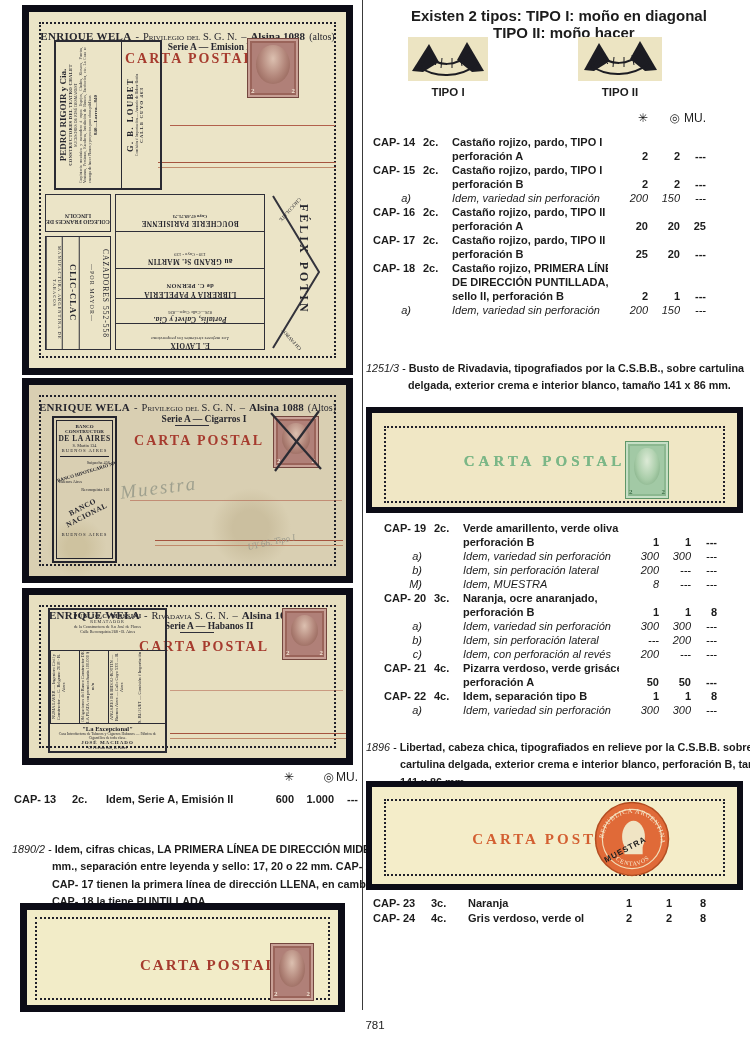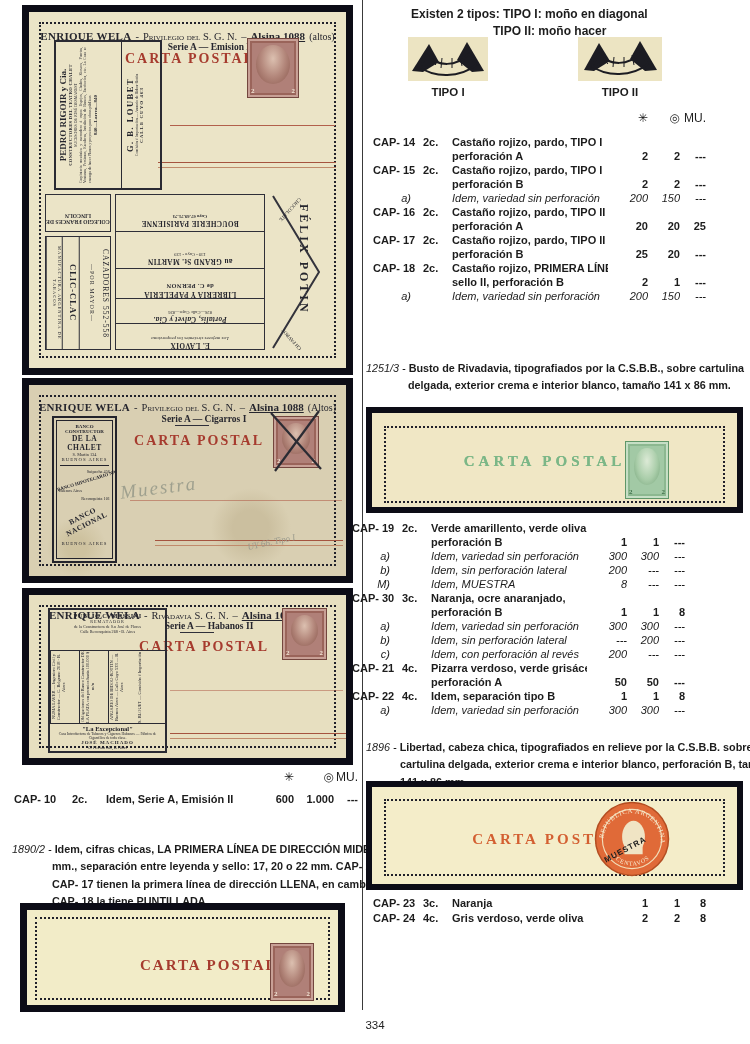--- a/index.html
+++ b/index.html
@@ -1,52 +1,52 @@
 <!DOCTYPE html>
 <html><head>
 <meta charset="utf-8">
 <style>
   html,body{margin:0;padding:0;background:#fff;}
   #page{position:relative;width:750px;height:1044px;background:#fff;overflow:hidden;
         font-family:"Liberation Sans",sans-serif;color:#1c1c1c;}
   
   .divider{position:absolute;left:362px;top:0;width:1px;height:1010px;background:#3a3a3a;}
   .pagenum{position:absolute;left:0;right:0;top:1019px;text-align:center;font-size:11.5px;color:#222;}
-  .intro{position:absolute;font-size:12px;font-weight:bold;white-space:nowrap;}
+  .intro{position:absolute;font-size:15px;font-weight:bold;white-space:nowrap;}
   .tipolab{position:absolute;font-size:11.5px;font-weight:bold;text-align:center;}
   .para{position:absolute;font-size:10.8px;font-weight:bold;line-height:17.3px;}
   .para .plabel{font-style:italic;font-weight:normal;}
   .hang{padding-left:40px;text-indent:-40px;}
   .hang34{padding-left:34px;text-indent:-34px;}
   .hang42{padding-left:42px;text-indent:-42px;}
   
   .ctable{position:absolute;}
   .crow{display:flex;line-height:14px;font-size:11px;font-weight:bold;white-space:nowrap;}
   .cl{width:50px;} .cd{width:29px;} .ct{flex:1;overflow:hidden;}
   .cp{text-align:right;} .p1{width:40px;} .p2{width:32px;} .p3{width:26px;}
   .crow.v{font-weight:normal;font-style:italic;}
   .crow.v .cl{text-align:right;padding-right:12px;box-sizing:border-box;}
   .crow.h{font-weight:normal;font-size:12px;}
   .ltable .cl{width:58px;} .ltable .cd{width:34px;}
   .ltable .p1{width:40px;} .ltable .p2{width:40px;} .ltable .p3{width:24px;}
-  .lh15 .crow{line-height:15px;}
+  .lh15 .crow{line-height:15px;gap:8px;}
   
   .cardframe{position:absolute;background:#0c0c16;padding:7px;box-sizing:border-box;}
   .cardinner{position:relative;width:100%;height:100%;overflow:hidden;
              font-family:"Liberation Serif",serif;color:#26262e;}
   .cream1{background:#ebe4c7;} .cream2{background:#d9cfb2;
       background-image:radial-gradient(circle at 70% 75%,#cbbf9f 0 18px,transparent 40px),
                        radial-gradient(circle at 15% 85%,#cec29f 0 10px,transparent 30px);}
   .cream3{background:#e7dfc0;} .cream4{background:#f2ecc8;}
   .creamg{background:#f0e7c5;} .creamo{background:#f4edc9;}
   .dotted{position:absolute;border:2px dotted #20202a;}
   .cardheader{position:absolute;left:0;right:0;text-align:center;white-space:nowrap;}
   .pubname{font-weight:bold;font-size:11px;letter-spacing:.3px;}
   .priv{font-variant:small-caps;font-size:10.5px;}
-  .addrb{font-weight:bold;font-size:11px;text-decoration:underline;}
+  .addrb{font-weight:bold;font-size:11px;}
   .altos{font-size:10px;}
   .serie{position:absolute;font-weight:bold;font-size:9.5px;text-align:center;white-space:nowrap;}
   .su{position:absolute;height:1px;background:#2f2f3a;}
   .carta{position:absolute;font-weight:bold;letter-spacing:2px;font-size:14px;
          color:#a63b2e;white-space:nowrap;text-align:center;}
   .redline{position:absolute;height:1px;background:#b2604c;}
   .redline2{position:absolute;height:4px;border-top:1px solid #a5543f;border-bottom:1px solid #c08a6b;}
   
   .stampsq{position:absolute;background:#b08078;border:1px solid #73463e;
            box-shadow:inset 0 0 0 2px #c8a096,inset 0 0 0 4px #9a645a;}
@@ -232,21 +232,21 @@
         <div class="stampoval"></div>
         <span class="stampval" style="left:3px;">2</span>
         <span class="stampval" style="right:3px;">2</span>
       </div>
       <svg class="xcancel" style="left:236px;top:22px;" width="62" height="68">
         <line x1="6" y1="6" x2="56" y2="62" stroke="#2b2b33" stroke-width="2.2"></line>
         <line x1="54" y1="4" x2="10" y2="64" stroke="#2b2b33" stroke-width="2.2"></line>
       </svg>
       <div class="bank">
         <div class="bk1">BANCO CONSTRUCTOR</div>
-        <div class="bk2">DE LA CHALET</div>
+        <div class="bk2">DE LA AIRES</div>
         <div class="bk3">S. Martin 134</div>
         <div class="bk4">BUENOS AIRES</div>
         <div class="bkhr"></div>
         <div class="bkr">Suipacha 456</div>
         <div class="bkd1">BANCO HIPOTECARIO NACIONAL</div>
         <div class="bk3" style="text-align:left;padding-left:3px;margin-top:4px;">Buenos Aires</div>
         <div class="bkr">Reconquista 101</div>
         <div class="bkd2">BANCO NACIONAL</div>
         <div class="bk4" style="margin-top:12px;">BUENOS AIRES</div>
       </div>
@@ -308,21 +308,21 @@
       <span class="ct"></span>
       <span class="cp p1">✳</span>
       <span class="cp p2">◎</span>
       <span class="cp p3">MU.</span>
     </div>
   </div>
 
   <div class="ctable ltable" style="left:14px;top:792px;width:344px;">
 
   <div class="crow">
-        <span class="cl">CAP- 10</span>
+        <span class="cl">CAP- 13</span>
         <span class="cd">2c.</span>
         <span class="ct">Idem, Serie A, Emisión II</span>
         <span class="cp p1">600</span>
         <span class="cp p2">1.000</span>
         <span class="cp p3">---</span>
       </div>
     </div>
 
   <div class="para hang" style="left:12px;top:841px;width:350px;">
     <span class="plabel">1890/2 -</span>
@@ -452,20 +452,28 @@
         <span class="cl">CAP- 18</span>
         <span class="cd">2c.</span>
         <span class="ct">Castaño rojizo, PRIMERA LÍNEA</span>
         <span class="cp p1"></span>
         <span class="cp p2"></span>
         <span class="cp p3"></span>
       </div>
       <div class="crow">
         <span class="cl"></span>
         <span class="cd"></span>
+        <span class="ct">DE DIRECCIÓN PUNTILLADA,</span>
+        <span class="cp p1"></span>
+        <span class="cp p2"></span>
+        <span class="cp p3"></span>
+      </div>
+      <div class="crow">
+        <span class="cl"></span>
+        <span class="cd"></span>
         <span class="ct">sello II, perforación B</span>
         <span class="cp p1">2</span>
         <span class="cp p2">1</span>
         <span class="cp p3">---</span>
       </div>
       <div class="crow v">
         <span class="cl">a)</span>
         <span class="cd"></span>
         <span class="ct">Idem, variedad sin perforación</span>
         <span class="cp p1">200</span>
@@ -484,21 +492,21 @@
       <div class="dotted" style="left:12px;top:13px;right:12px;bottom:4px;"></div>
       <div class="carta cartag" style="left:85px;top:40px;width:175px;">CARTA POSTAL</div>
       <div class="stampgr" style="left:253px;top:28px;width:42px;height:56px;">
         <div class="stampoval"></div>
         <span class="stampval" style="left:3px;">2</span>
         <span class="stampval" style="right:3px;">2</span>
       </div>
     </div>
   </div>
 
-  <div class="ctable" style="left:352px;top:521px;width:333px;">
+  <div class="ctable" style="left:384px;top:521px;width:333px;">
 
   <div class="crow">
         <span class="cl">CAP- 19</span>
         <span class="cd">2c.</span>
         <span class="ct">Verde amarillento, verde oliva,</span>
         <span class="cp p1"></span>
         <span class="cp p2"></span>
         <span class="cp p3"></span>
       </div>
       <div class="crow">
@@ -527,21 +535,21 @@
       </div>
       <div class="crow v">
         <span class="cl">M)</span>
         <span class="cd"></span>
         <span class="ct">Idem, MUESTRA</span>
         <span class="cp p1">8</span>
         <span class="cp p2">---</span>
         <span class="cp p3">---</span>
       </div>
       <div class="crow">
-        <span class="cl">CAP- 30</span>
+        <span class="cl">CAP- 20</span>
         <span class="cd">3c.</span>
         <span class="ct">Naranja, ocre anaranjado,</span>
         <span class="cp p1"></span>
         <span class="cp p2"></span>
         <span class="cp p3"></span>
       </div>
       <div class="crow">
         <span class="cl"></span>
         <span class="cd"></span>
         <span class="ct">perforación B</span>
@@ -651,14 +659,14 @@
       <div class="crow">
         <span class="cl">CAP- 24</span>
         <span class="cd">4c.</span>
         <span class="ct">Gris verdoso, verde oliva</span>
         <span class="cp p1">2</span>
         <span class="cp p2">2</span>
         <span class="cp p3">8</span>
       </div>
     </div>
 
-  <div class="pagenum">334</div>
+  <div class="pagenum">781</div>
 </div>
 
 </body></html>

